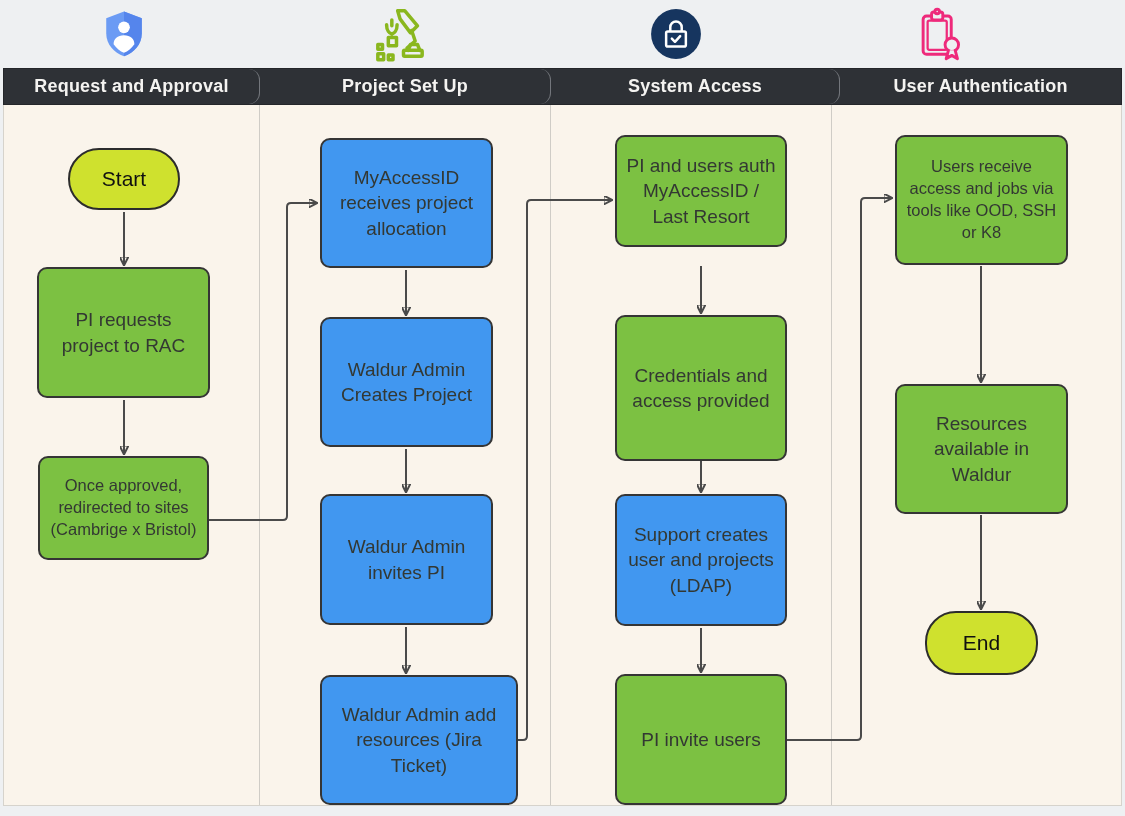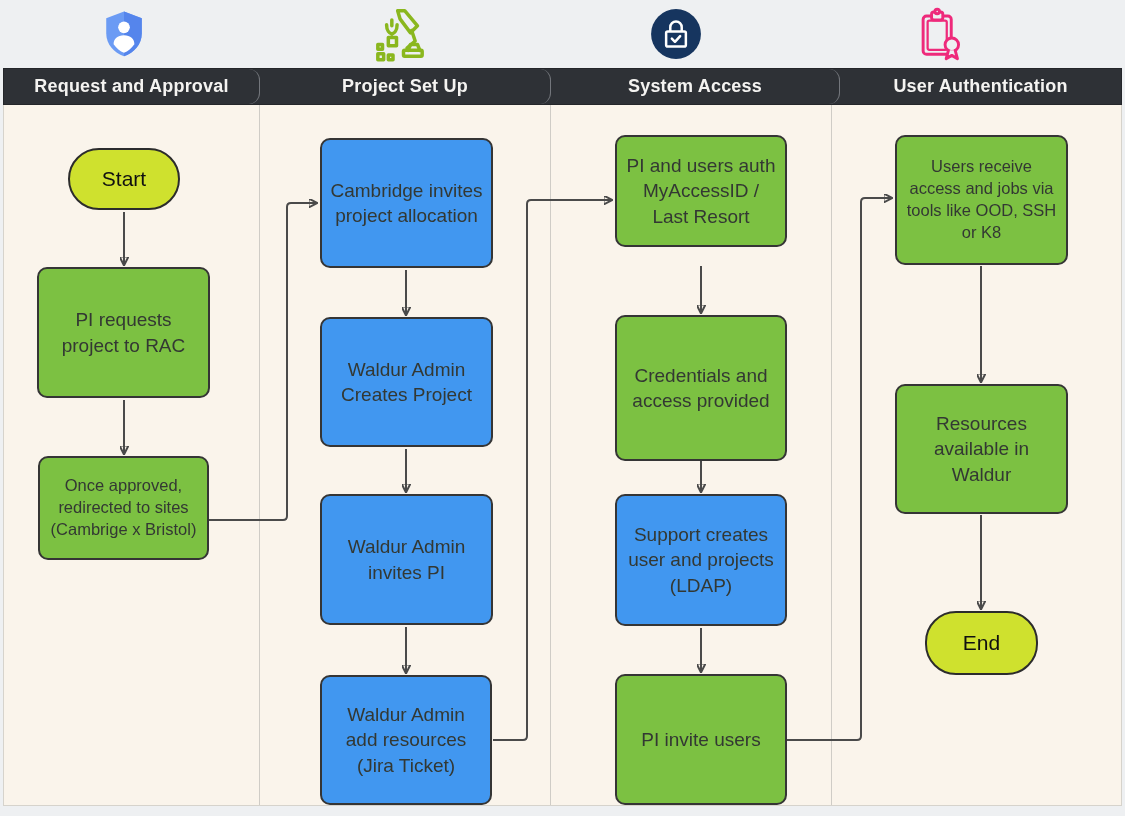--- a/index.html
+++ b/index.html
@@ -138,27 +138,27 @@
     <path d="M981 266 V381" marker-end="url(#arrow)"></path>
     <path d="M981 515 V608" marker-end="url(#arrow)"></path>
   </svg>
 
   <div class="node terminator" style="left:68px;top:148px;width:112px;height:62px">Start</div>
 
   <div class="node green" style="left:37px;top:267px;width:173px;height:131px">PI requests project to RAC</div>
 
   <div class="node green small" style="left:38px;top:456px;width:171px;height:104px">Once approved, redirected to sites (Cambrige x Bristol)</div>
 
-  <div class="node blue" style="left:320px;top:138px;width:173px;height:130px">Cambridge invites project allocation</div>
+  <div class="node blue" style="left:320px;top:138px;width:173px;height:130px">MyAccessID receives project allocation</div>
 
   <div class="node blue" style="left:320px;top:317px;width:173px;height:130px">Waldur Admin Creates Project</div>
 
   <div class="node blue" style="left:320px;top:494px;width:173px;height:131px">Waldur Admin invites PI</div>
 
-  <div class="node blue" style="left:320px;top:675px;width:172px;height:130px">Waldur Admin add resources (Jira Ticket)</div>
+  <div class="node blue" style="left:320px;top:675px;width:198px;height:130px">Waldur Admin add resources (Jira Ticket)</div>
 
   <div class="node green" style="left:615px;top:135px;width:172px;height:112px">PI and users auth MyAccessID / Last Resort</div>
 
   <div class="node green" style="left:615px;top:315px;width:172px;height:146px">Credentials and access provided</div>
 
   <div class="node blue" style="left:615px;top:494px;width:172px;height:132px">Support creates user and projects (LDAP)</div>
 
   <div class="node green" style="left:615px;top:674px;width:172px;height:131px">PI invite users</div>
 
   <div class="node green small" style="left:895px;top:135px;width:173px;height:130px">Users receive access and jobs via tools like OOD, SSH or K8</div>

